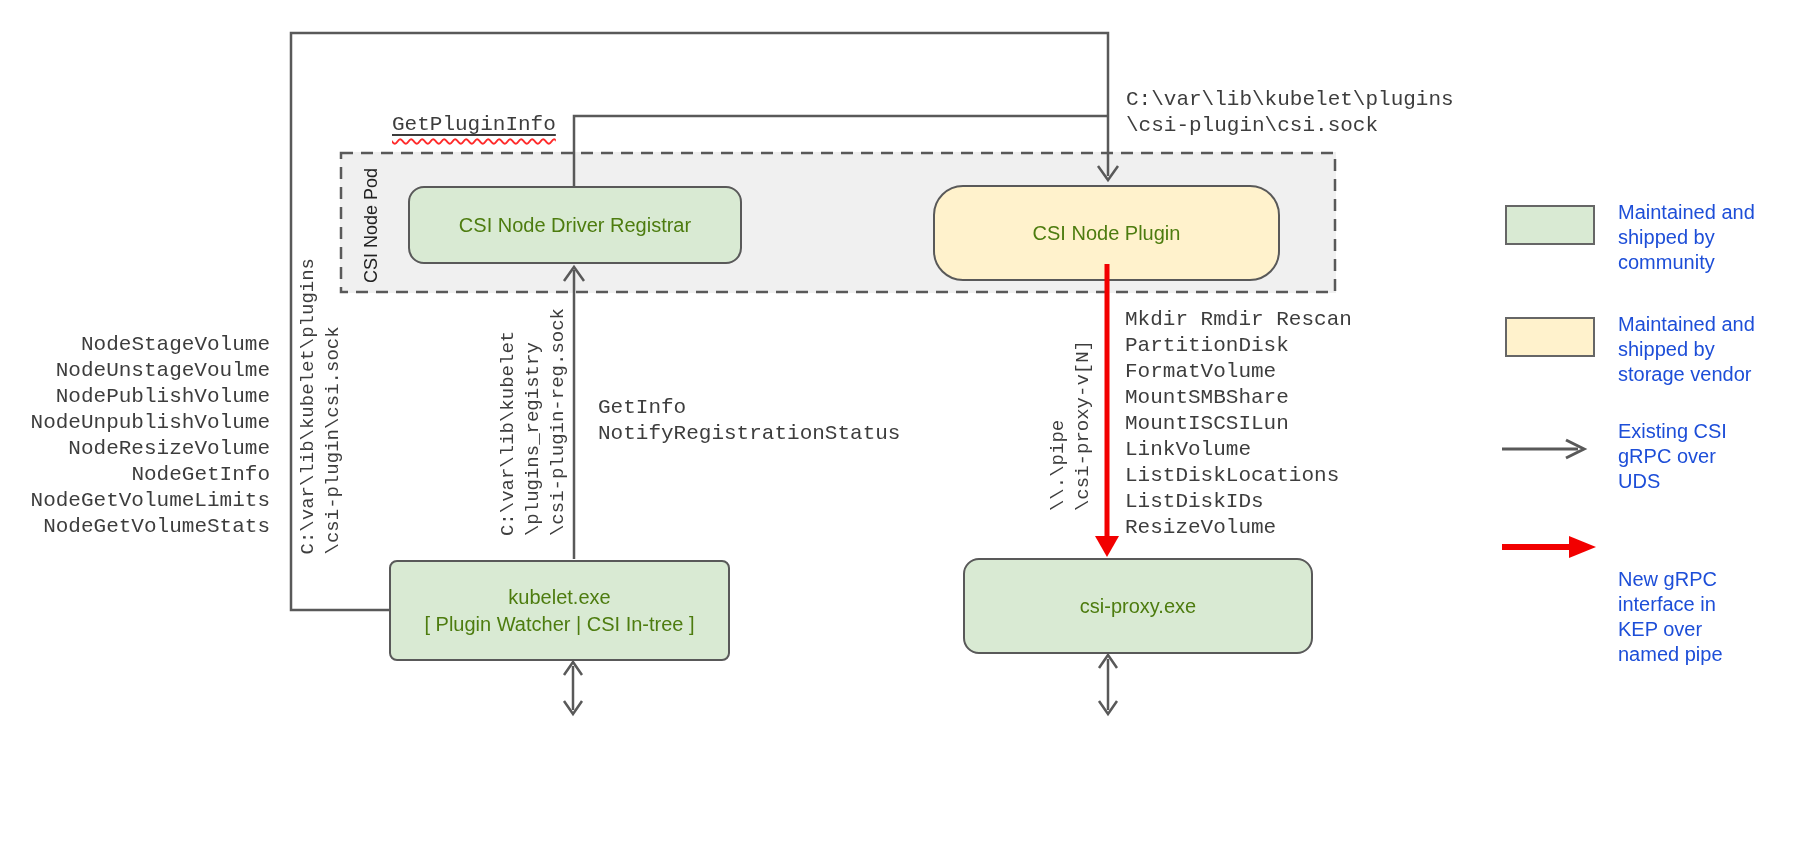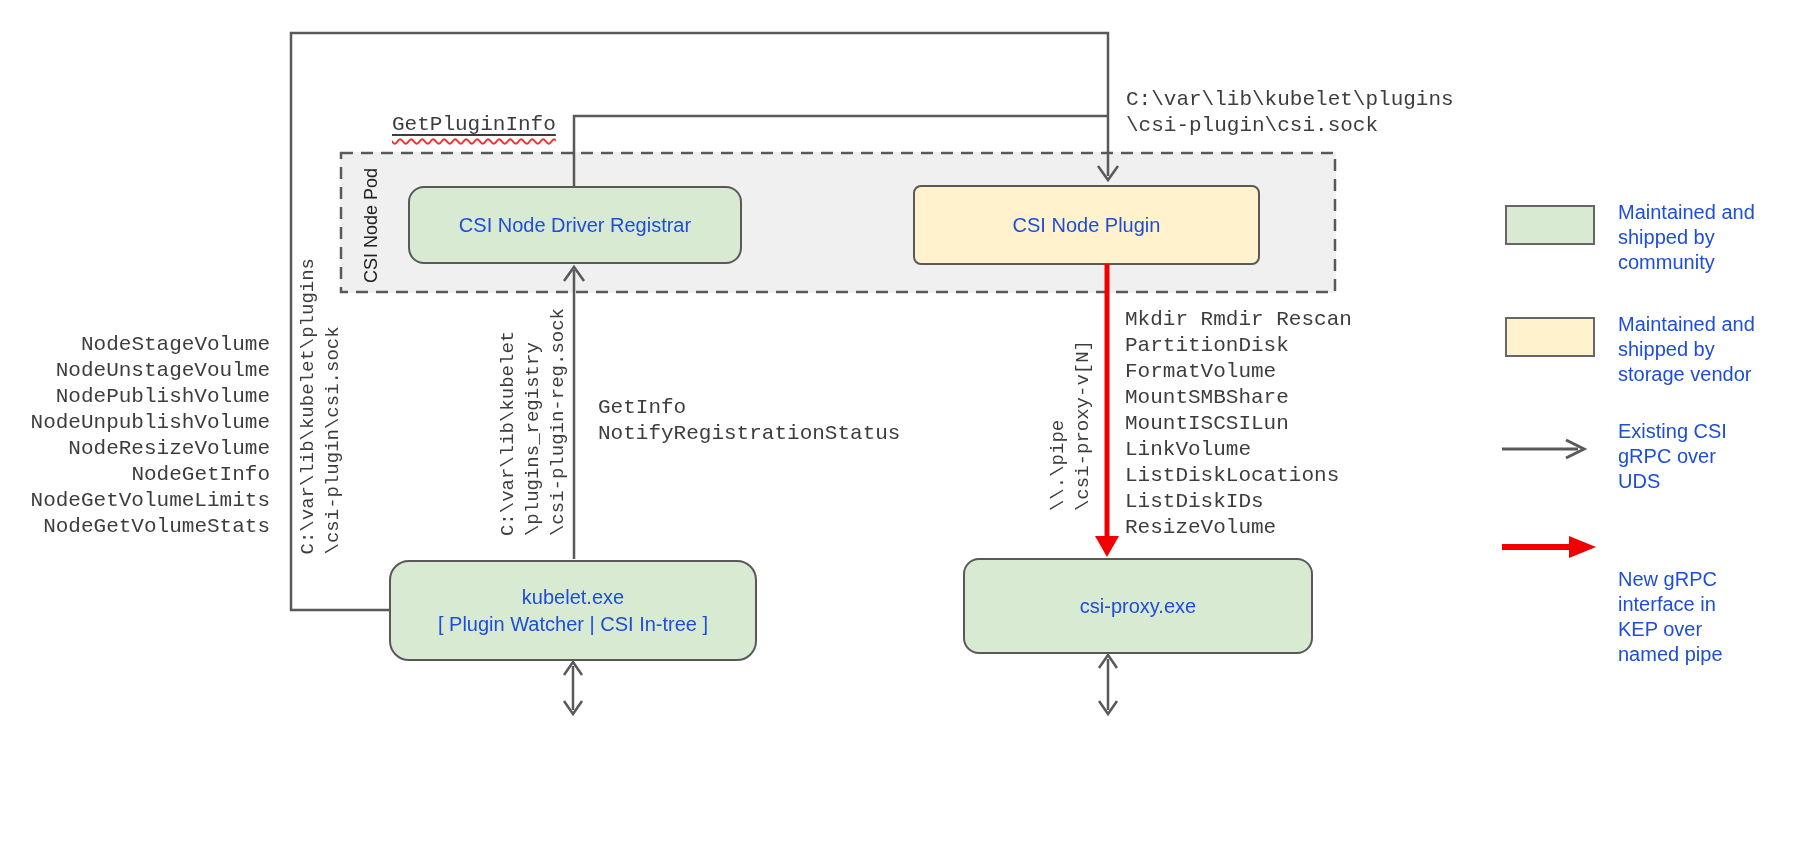--- a/index.html
+++ b/index.html
@@ -12,30 +12,30 @@
     font-family:"Liberation Mono","DejaVu Sans Mono",monospace;
     color:#3d3d3d; font-size:21px; line-height:26px;
   }
   .pre { white-space:pre; }
 
   
   .pod-fill { left:340px; top:152px; width:996px; height:141px; background:#f0f0f0; }
 
   
   .node {
-    box-sizing:border-box; border:2.5px solid #595959; color:#1d4ed8;
+    box-sizing:border-box; border:2.5px solid #595959; color:#4d7c0f;
     display:flex; align-items:center; justify-content:center; text-align:center;
     font-size:20px;
   }
   .green  { background:#d9ead3; }
   .yellow { background:#fff2cc; }
   .blue   { background:#c9daf8; }
   .registrar { left:408px; top:186px; width:334px; height:78px;  border-radius:16px; }
-  .plugin    { left:913px; top:185px; width:347px; height:80px;  border-radius:8px; }
-  .kubelet   { left:389px; top:560px; width:368px; height:101px; border-radius:20px; line-height:27px; }
+  .plugin    { left:933px; top:185px; width:347px; height:96px;  border-radius:30px; }
+  .kubelet   { left:389px; top:560px; width:341px; height:101px; border-radius:8px; line-height:27px; }
   .proxy     { left:963px; top:558px; width:350px; height:96px;  border-radius:16px; }
   .host      { left:360px; top:714px; width:988px; height:56px;  border-radius:10px; }
 
   
   .vtext {
     transform:rotate(-90deg) translate(-100%,0); transform-origin:0 0;
     font-family:"Liberation Mono","DejaVu Sans Mono",monospace;
     color:#3d3d3d; font-size:19px; line-height:25px; white-space:pre;
   }
   .vtext-sans {

